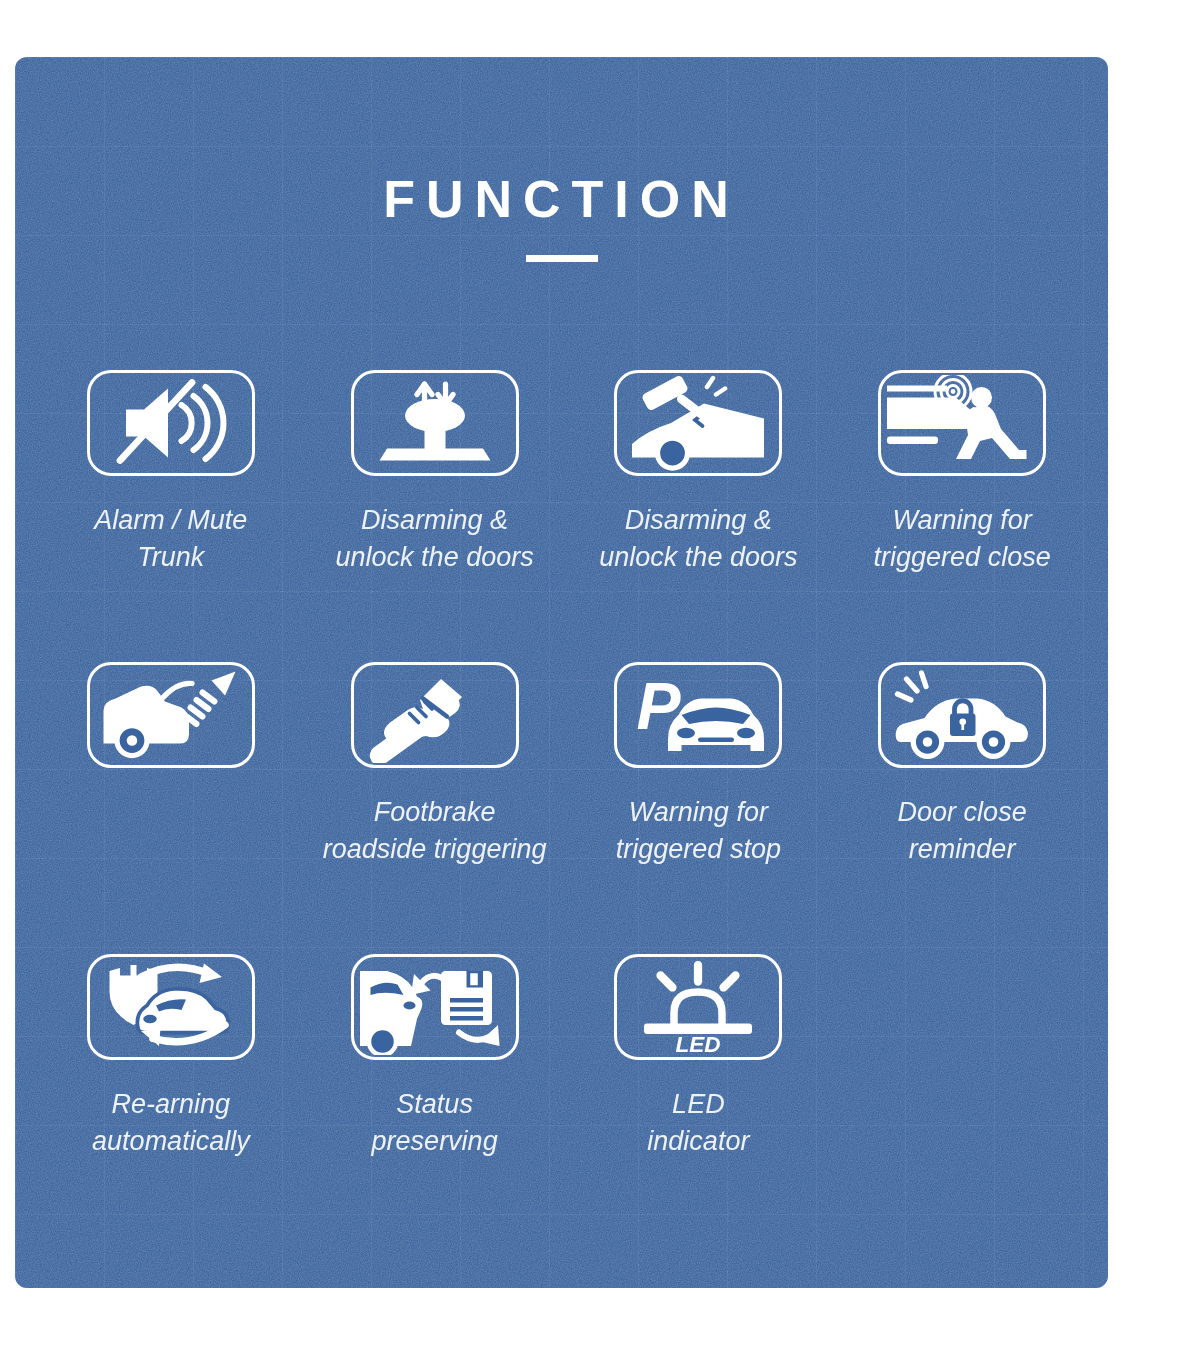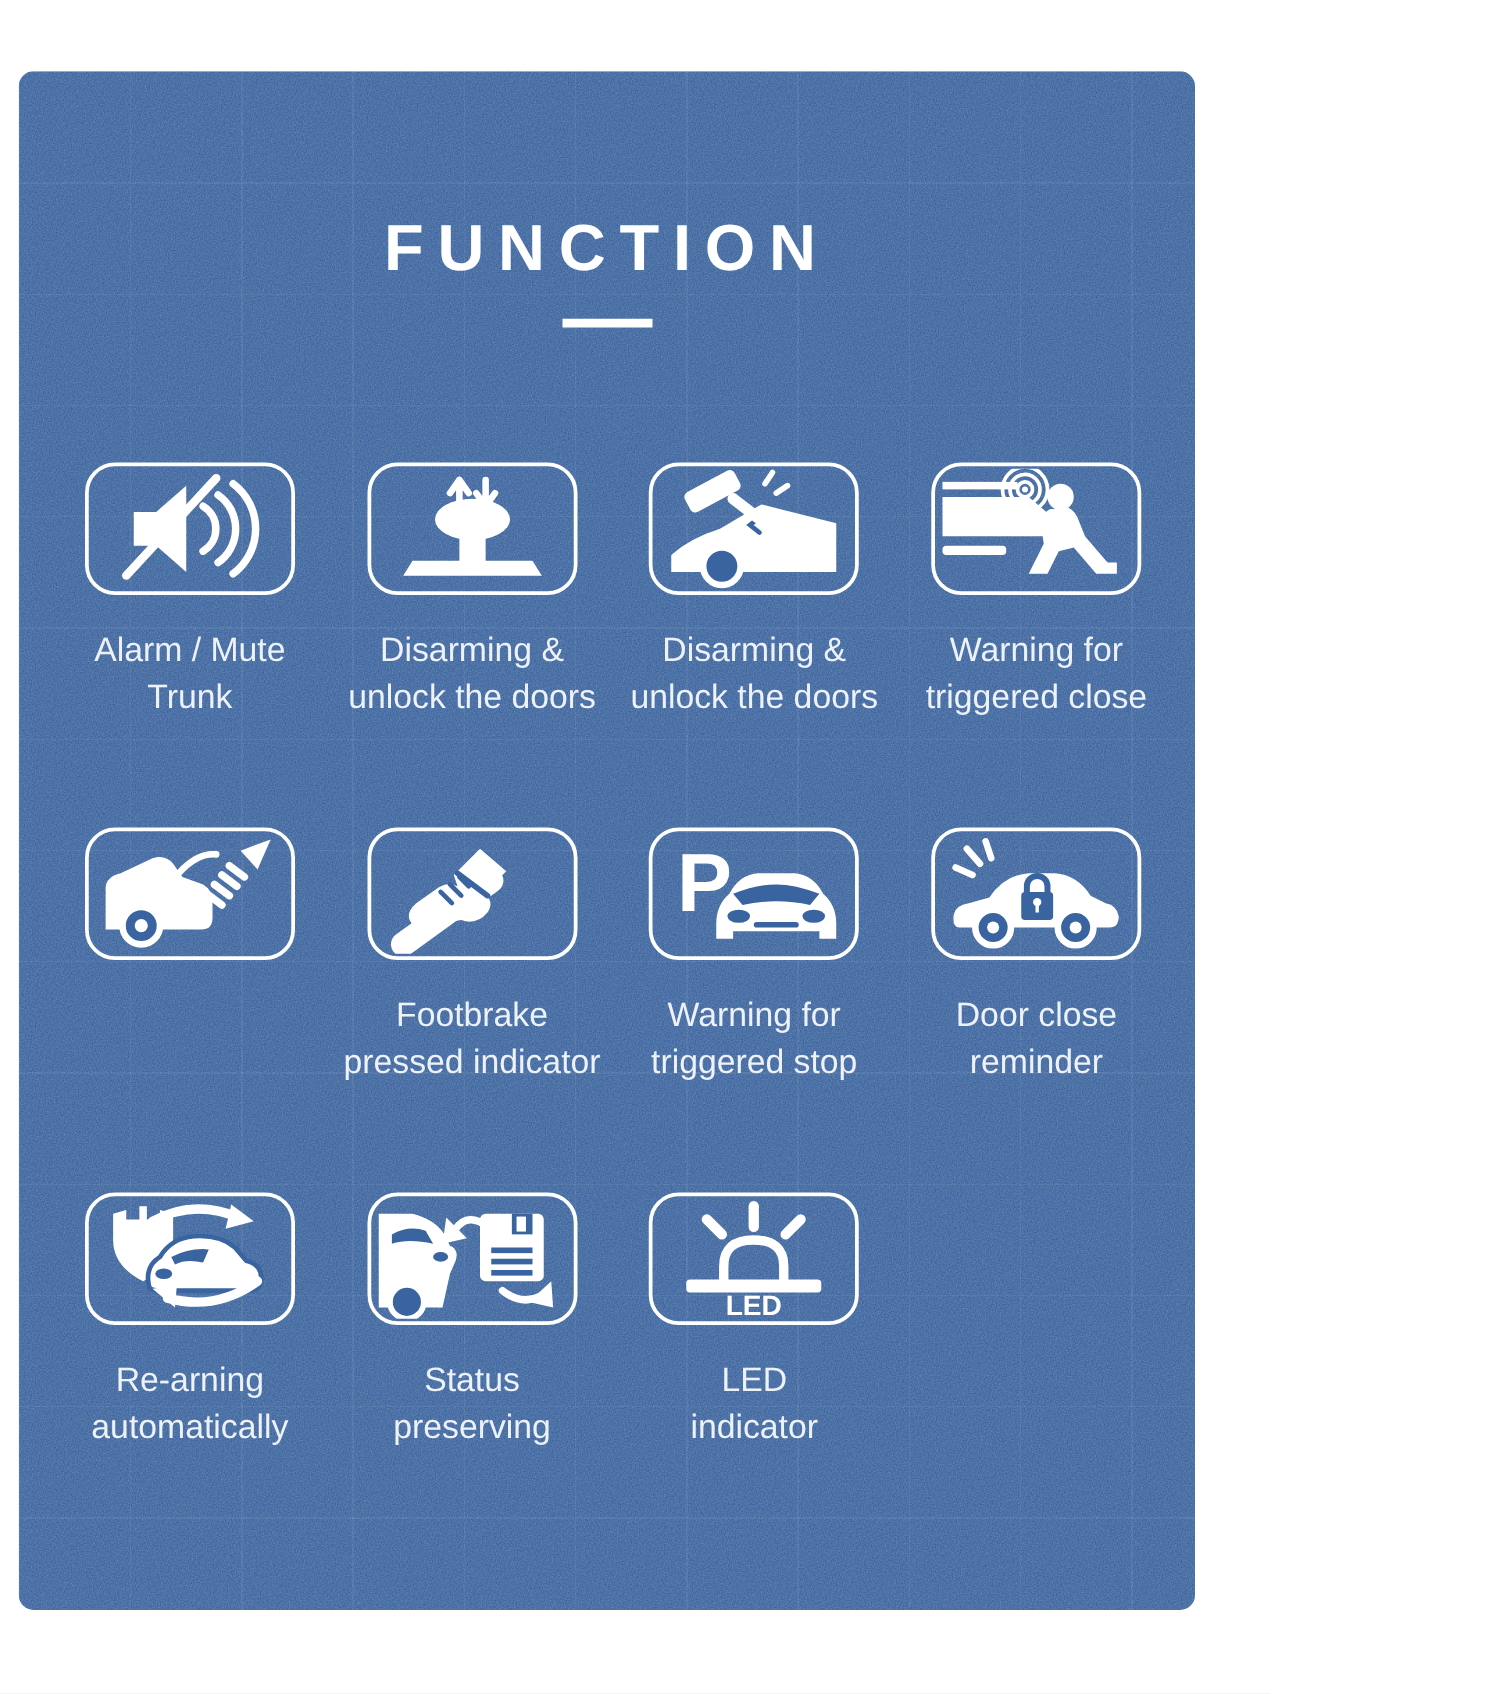--- a/index.html
+++ b/index.html
@@ -1,34 +1,34 @@
 <!DOCTYPE html>
 <html><head>
 <meta charset="utf-8">
 <style>
   html,body{margin:0;padding:0;background:#ffffff;}
   body{width:1200px;height:1355px;position:relative;overflow:hidden;
        font-family:"Liberation Sans",sans-serif;}
 
-  .card{position:absolute;left:15px;top:57px;width:941px;height:1231px;
+  .card{position:absolute;left:15px;top:57px;width:1093px;height:1231px;
         border-radius:12px;
         background:
           repeating-linear-gradient(to right, rgba(255,255,255,0.065) 0 1px, transparent 1px 89px),
           repeating-linear-gradient(to bottom, rgba(255,255,255,0.065) 0 1px, transparent 1px 89px),
           #3a64a0;}
   .texture{position:absolute;inset:0;border-radius:12px;overflow:hidden;pointer-events:none;}
   .texture svg{display:block;width:100%;height:100%;}
   .card-content{position:relative;z-index:2;}
 
   .title{margin:0;padding-top:112px;text-align:center;color:#ffffff;
          font-size:52px;font-weight:700;letter-spacing:11px;line-height:60px;}
   .title-underline{width:72px;height:7px;background:#ffffff;margin:26px auto 0;}
 
   .grid{display:grid;grid-template-columns:repeat(4,1fr);
-        padding:0 14px 0 24px;margin-top:108px;row-gap:86px;}
+        padding:0 14px 0 24px;margin-top:108px;row-gap:86px;font-style:italic;}
   .cell{display:flex;flex-direction:column;align-items:center;}
   .icon-box{width:168px;height:106px;border:3px solid #ffffff;border-radius:24px;
             display:flex;align-items:center;justify-content:center;
             overflow:hidden;margin-bottom:26px;box-sizing:border-box;}
   .icon-box svg{width:158px;height:96px;display:block;}
   .label{text-align:center;color:#edf1f8;font-size:27px;line-height:37px;}
 
   
   .f{fill:#ffffff;}
   .s{stroke:#ffffff;fill:none;stroke-linecap:round;stroke-linejoin:round;}
@@ -155,21 +155,21 @@
         <div class="icon-box">
           <svg viewBox="0 0 100 64">
             <path class="s" stroke-width="13" d="M13 59 L60 25"></path>
             <path class="f" d="M20 50 Q12 44 20 37 L30 30 Q36 25 42 28 L40 22 L54 8 L68 20 L56 32 Q62 36 58 42 Q52 49 44 46 Z"></path>
             <line class="ns" stroke-width="3" x1="42" y1="21" x2="58" y2="33"></line>
             <path class="ns" stroke-width="2.5" d="M33 31 l6 6 M38 27 l6 6 M43 23 l5 5"></path>
           </svg>
         </div>
         <div class="label">
           <span>Footbrake</span><br>
-          <span>pressed indicator</span>
+          <span>roadside triggering</span>
         </div>
       </div>
 
 
       <div class="cell">
         <div class="icon-box">
           <svg viewBox="0 0 100 64">
             <text x="9" y="41" font-size="44" class="svgtxt">P</text>
             <path class="f" d="M30 56 V48 Q30 38 37 32 Q42 22 52 21 H72 Q82 22 87 32 Q94 38 94 48 V56 H85 V52 H39 V56 Z"></path>
             <path class="n" d="M39 32 Q52 27 62 27 Q72 27 85 32 L80 38 Q62 34 44 38 Z"></path>

